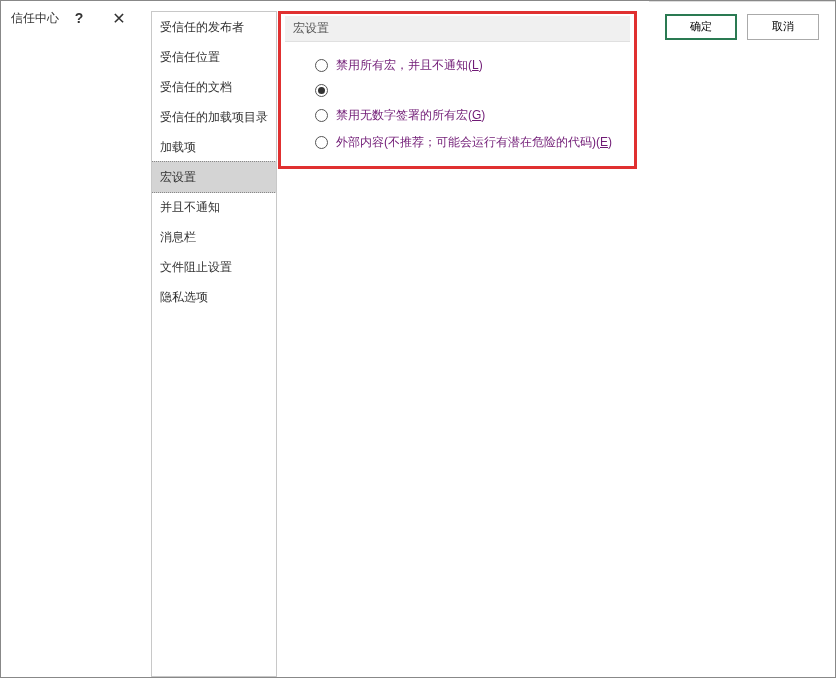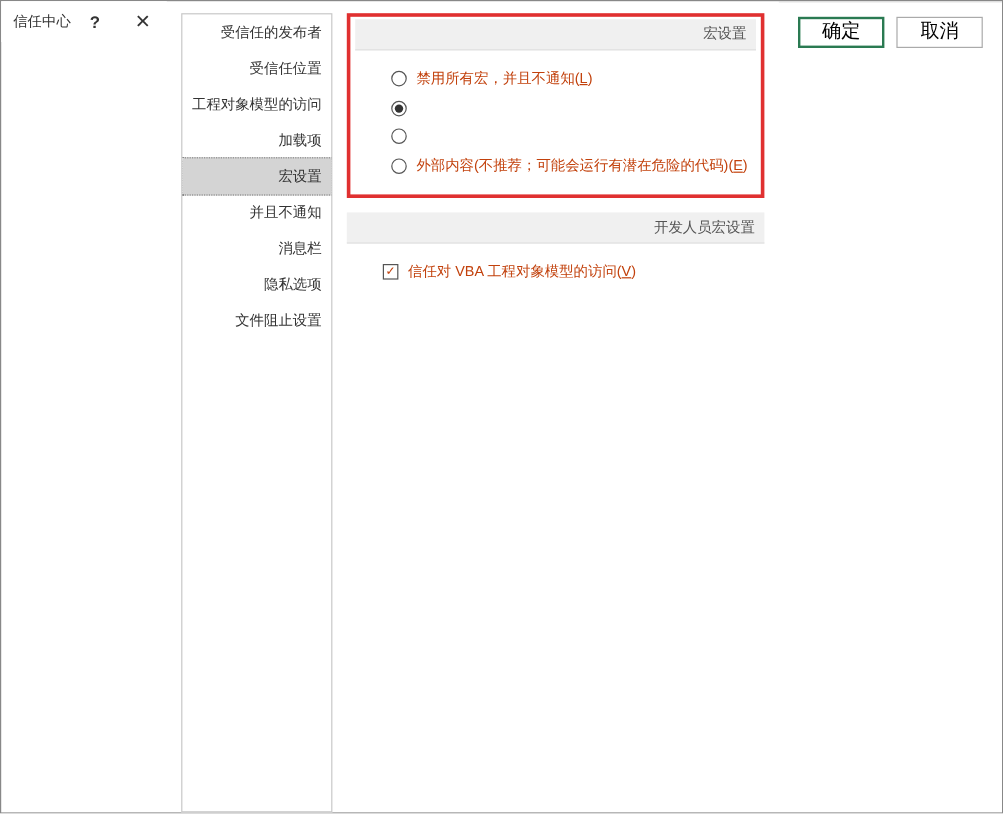--- a/index.html
+++ b/index.html
@@ -35,23 +35,22 @@
       justify-content: center;
       font-size: 14px;
       cursor: pointer;
     }
     .titlebar-btn.help { font-weight: bold; }
     .titlebar-btn.close { font-size: 16px; }
     .content {
       flex: 1;
       display: flex;
       padding: 10px 12px 0 12px;
-      gap: 12px;
+      gap: 1px;
       min-height: 0;
-      text-align: right;
     }
     .sidebar {
       width: 126px;
       border: 1px solid #c8c8c8;
       background: #fff;
       overflow: hidden;
     }
     .sidebar-item {
       padding: 6px 8px;
       font-size: 12px;
@@ -84,21 +83,21 @@
     }
     .section-body {
       padding: 10px 0 0 30px;
     }
     .radio-row, .checkbox-row {
       display: flex;
       align-items: center;
       gap: 8px;
       padding: 5px 0;
       font-size: 12px;
-      color: #c2410c;
+      color: #701a75;
       cursor: pointer;
     }
     .radio {
       width: 13px; height: 13px;
       border: 1px solid #555;
       border-radius: 50%;
       display: flex;
       align-items: center;
       justify-content: center;
       flex: 0 0 auto;
@@ -128,21 +127,21 @@
       justify-content: flex-end;
       gap: 10px;
       padding: 0 16px;
       border-top: 1px solid #ddd;
     }
     .btn {
       min-width: 72px;
       height: 26px;
       border: 1px solid #aaa;
       background: #fff;
-      font-size: 16px;
+      font-size: 11px;
       cursor: pointer;
       display: flex;
       align-items: center;
       justify-content: center;
     }
     .btn.primary {
       border: 2px solid #2a7a52;
     }
   </style>
 </head>
@@ -154,61 +153,52 @@
     <div class="titlebar-controls">
       <div class="titlebar-btn help">?</div>
       <div class="titlebar-btn close">✕</div>
     </div>
   </div>
 
   <div class="content">
     <div class="sidebar" id="sidebar">
         <div class="sidebar-item">受信任的发布者</div>
         <div class="sidebar-item">受信任位置</div>
-        <div class="sidebar-item">工程对象模型的访问</div>
+        <div class="sidebar-item">受信任的文档</div>
+        <div class="sidebar-item">受信任的加载项目录</div>
         <div class="sidebar-item">加载项</div>
         <div class="sidebar-item selected">宏设置</div>
         <div class="sidebar-item">并且不通知</div>
         <div class="sidebar-item">消息栏</div>
+        <div class="sidebar-item">文件阻止设置</div>
         <div class="sidebar-item">隐私选项</div>
-        <div class="sidebar-item">文件阻止设置</div>
       </div>
 
     <div class="main">
       <div class="highlight-box">
         <div class="section-header">宏设置</div>
         <div class="section-body" id="macro-options">
             <label class="radio-row">
               <span class="radio"></span>
               <span><span>禁用所有宏，并且不通知(</span><span class="underline">L</span><span>)</span></span>
             </label>
             <label class="radio-row">
               <span class="radio checked"></span>
             </label>
             <label class="radio-row">
               <span class="radio"></span>
+              <span><span>禁用无数字签署的所有宏(</span><span class="underline">G</span><span>)</span></span>
             </label>
             <label class="radio-row">
               <span class="radio"></span>
               <span><span>外部内容(不推荐；可能会运行有潜在危险的代码)(</span><span class="underline">E</span><span>)</span></span>
             </label>
           </div>
       </div>
 
-      <div>
-        <div class="section-header">开发人员宏设置</div>
-        <div class="section-body">
-          <label class="checkbox-row">
-            <span id="dev-check" class="checkbox checked"></span>
-            <span>
-              <span>信任对 VBA 工程对象模型的访问(</span><span class="underline">V</span><span>)</span>
-            </span>
-          </label>
-        </div>
-      </div>
     </div>
   </div>
 
   <div class="footer">
     <button class="btn primary">确定</button>
     <button class="btn">取消</button>
   </div>
 </div>
 
 </body></html>

